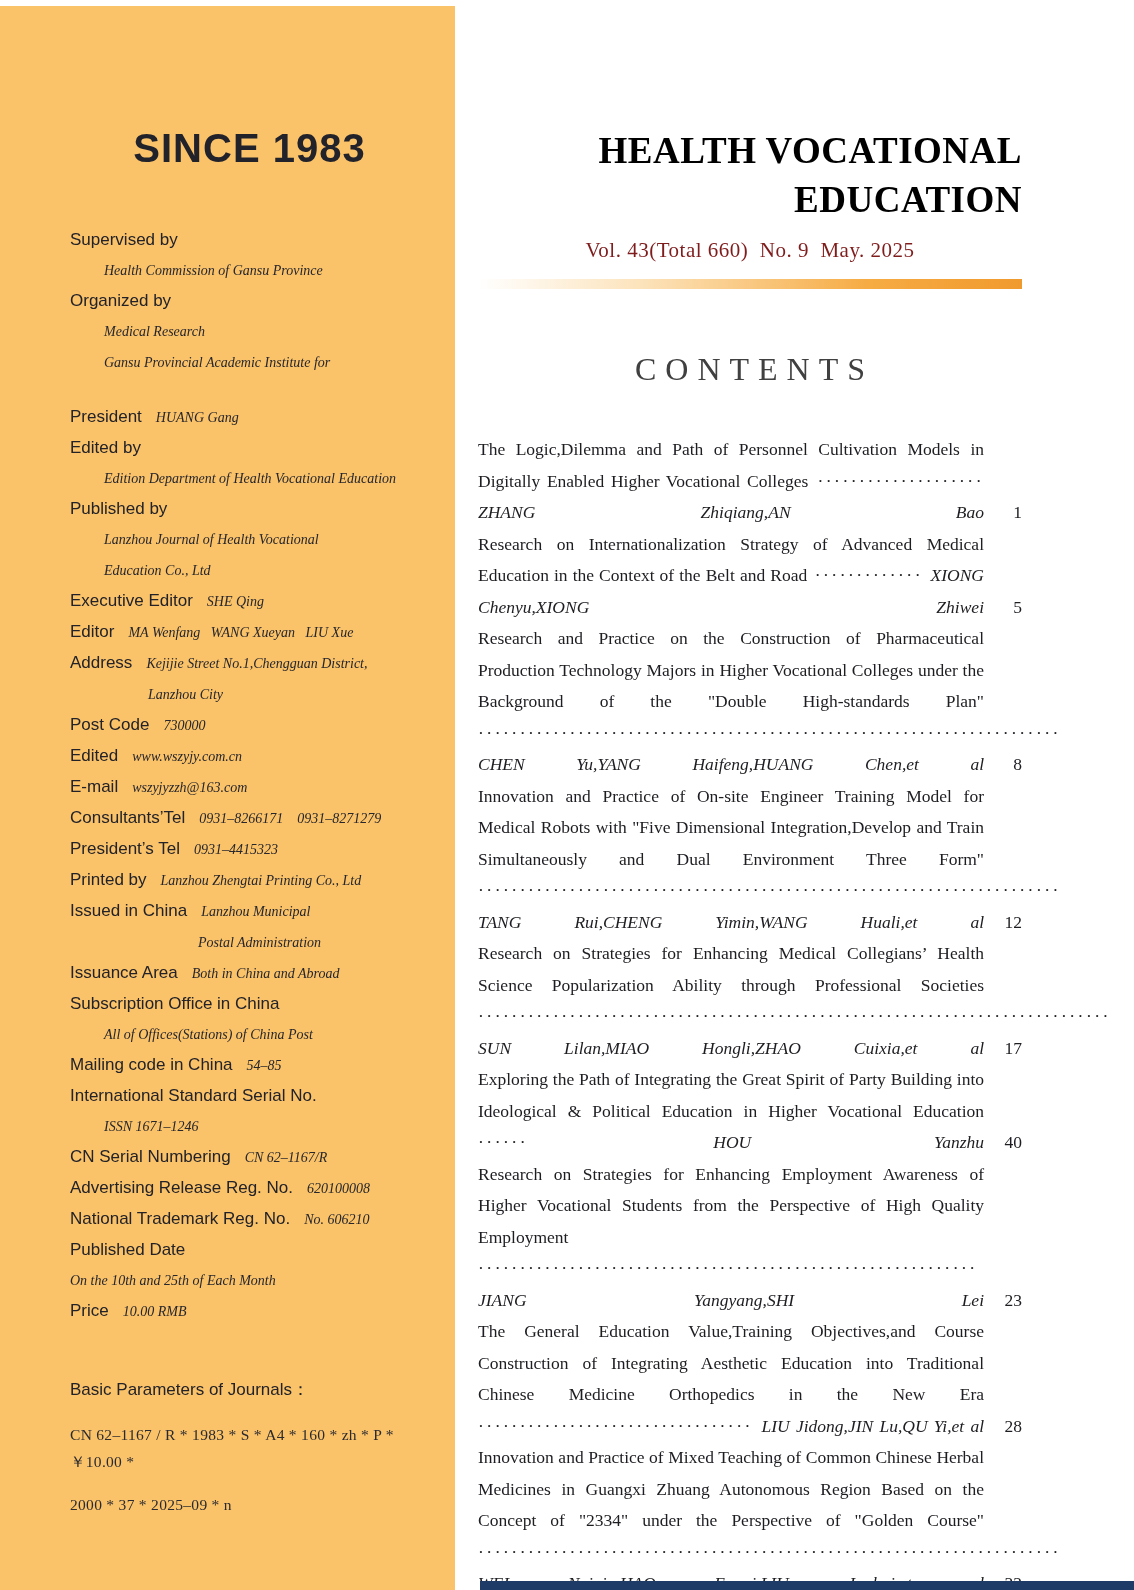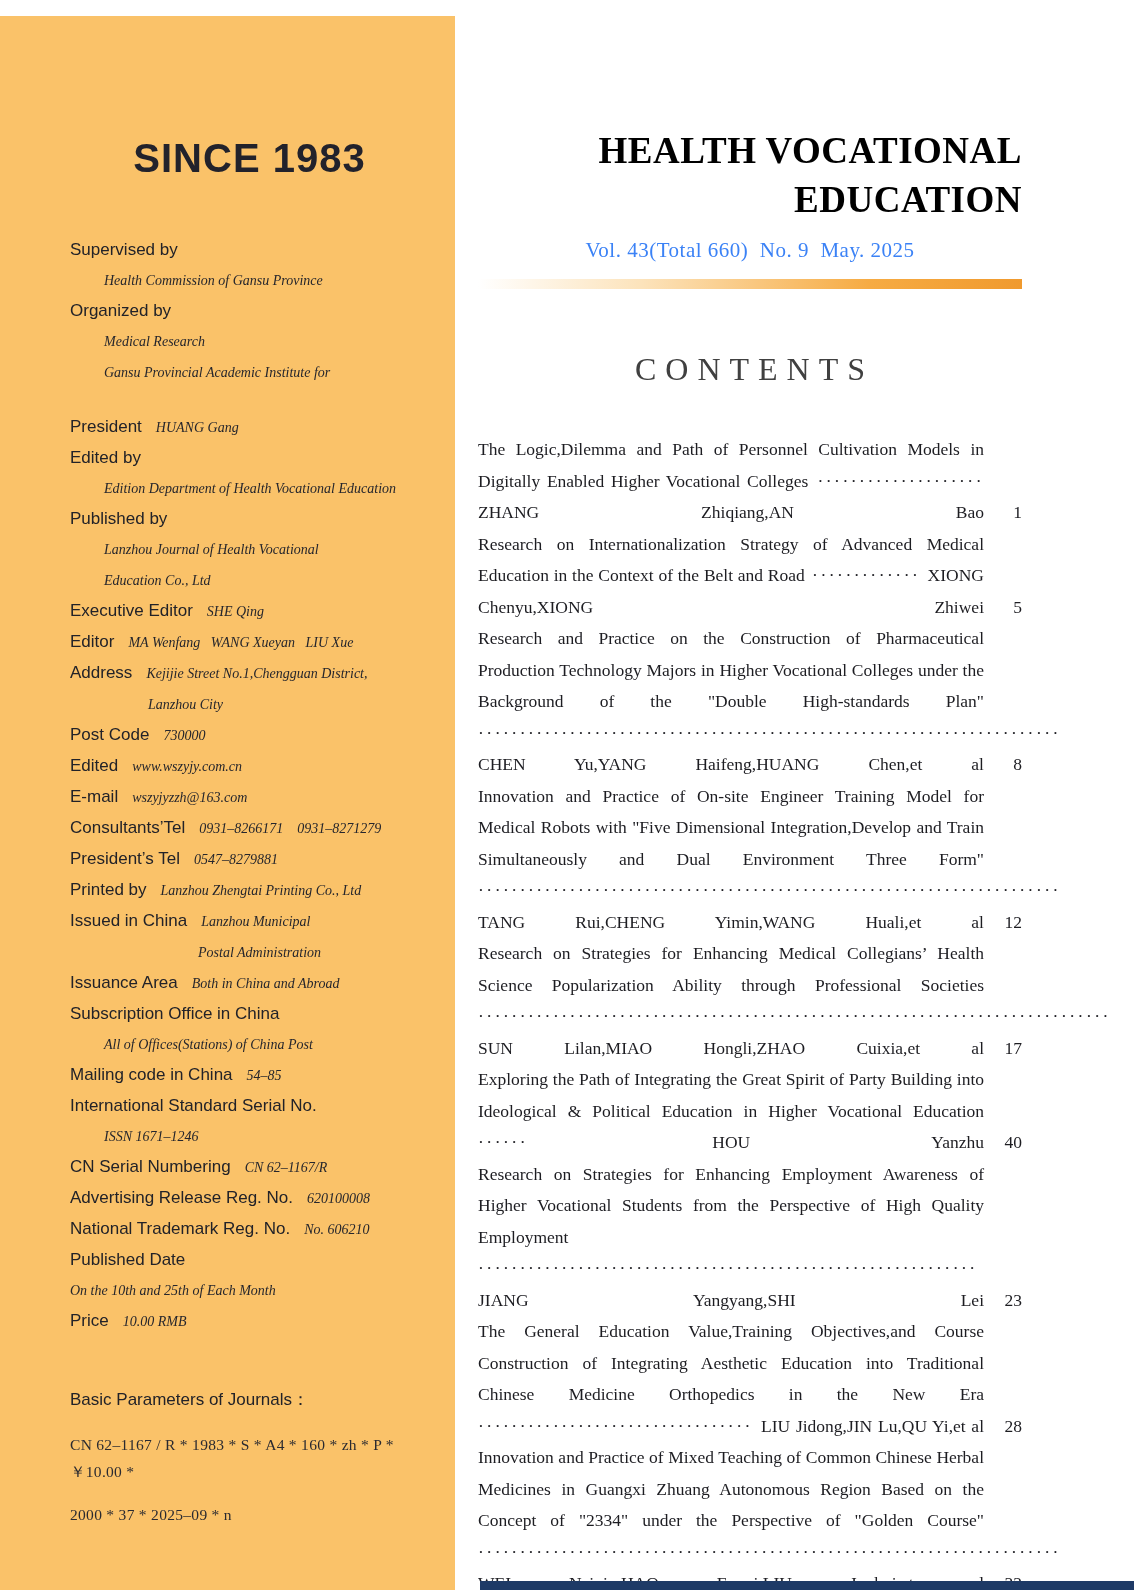--- a/index.html
+++ b/index.html
@@ -1,19 +1,19 @@
 <!DOCTYPE html>
 <html><head>
 <meta charset="utf-8">
 <style>
   html,body{margin:0;padding:0;background:#e8e8e8;}
   .page{position:relative;width:1134px;height:1590px;background:#ffffff;overflow:hidden;
         font-family:"Liberation Serif",serif;-webkit-font-smoothing:antialiased;}
   
-  .sidebar{position:absolute;left:0;top:16px;bottom:0;width:455px;background:#fac269;
+  .sidebar{position:absolute;left:0;top:6px;bottom:0;width:455px;background:#fac269;
            box-sizing:border-box;padding:0 26px 0 70px;color:#232329;}
   .since{margin-top:120px;text-align:center;font-family:"Liberation Sans",sans-serif;
          font-weight:bold;font-size:40px;letter-spacing:1px;color:#22222b;}
   .sb-list{margin-top:54px;}
   .sb-line{line-height:30px;font-size:17px;white-space:nowrap;}
   .sb-gap{margin-top:24px;}
   .ind1{padding-left:34px;}
   .ind2{padding-left:78px;}
   .ind3{padding-left:128px;}
   .sb-label{font-family:"Liberation Sans",sans-serif;color:#222228;}
@@ -22,29 +22,29 @@
   .sb-label + .sb-value{margin-left:14px;}
   .basic{margin-top:48px;}
   .basic-heading{font-family:"Liberation Sans",sans-serif;font-size:17px;line-height:30px;color:#222228;}
   .basic-line{font-family:"Liberation Serif",serif;font-size:15.5px;line-height:27px;
               color:#2a2a30;letter-spacing:.3px;white-space:pre-wrap;margin-top:16px;}
   
   .main{position:absolute;left:455px;top:0;right:0;bottom:0;box-sizing:border-box;
         padding:0 112px 0 23px;}
   .journal-title{margin-top:126px;text-align:right;font-weight:bold;font-size:37px;
                  line-height:49px;letter-spacing:.5px;color:#000000;}
-  .vol-line{margin-top:14px;text-align:center;font-size:21px;letter-spacing:.5px;color:#3b82f6;white-space:pre-wrap;}
+  .vol-line{margin-top:14px;text-align:center;font-size:21px;letter-spacing:.5px;color:#7f1d1d;white-space:pre-wrap;}
   .grad-bar{height:10px;margin-top:16px;background:linear-gradient(90deg,#ffffff 0%,#fce3bb 30%,#f6ab43 72%,#f09a2e 100%);}
   .contents-heading{margin-top:62px;text-align:center;font-size:32px;letter-spacing:9px;
                     padding-left:9px;color:#404040;}
   .toc{margin-top:46px;}
   .entry{position:relative;box-sizing:border-box;padding-right:38px;font-size:17.5px;
          line-height:31.5px;color:#1d1d22;text-align:justify;text-align-last:justify;}
   .t-leader{letter-spacing:2.5px;}
-  .t-authors{}
+  .t-authors{font-style:italic;}
   .t-page{position:absolute;right:0;bottom:0;width:34px;text-align:right;font-style:normal;
           text-align-last:right;}
   .footer-bar{position:absolute;left:480px;right:0;bottom:0;height:9px;background:#1e3a66;}
 </style>
 </head>
 <body>
 
 <div class="page">
 
   <div class="sidebar" style="background: rgb(250, 194, 105);">
@@ -62,21 +62,21 @@
         <div class="sb-line ind1"><span class="sb-value">Lanzhou Journal of Health Vocational</span></div>
         <div class="sb-line ind1"><span class="sb-value">Education Co., Ltd</span></div>
         <div class="sb-line"><span class="sb-label">Executive Editor</span><span class="sb-value">SHE Qing</span></div>
         <div class="sb-line"><span class="sb-label">Editor</span><span class="sb-value">MA Wenfang   WANG Xueyan   LIU Xue</span></div>
         <div class="sb-line"><span class="sb-label">Address</span><span class="sb-value">Kejijie Street No.1,Chengguan District,</span></div>
         <div class="sb-line ind2"><span class="sb-value">Lanzhou City</span></div>
         <div class="sb-line"><span class="sb-label">Post Code</span><span class="sb-value">730000</span></div>
         <div class="sb-line"><span class="sb-label">Edited</span><span class="sb-value">www.wszyjy.com.cn</span></div>
         <div class="sb-line"><span class="sb-label">E-mail</span><span class="sb-value">wszyjyzzh@163.com</span></div>
         <div class="sb-line"><span class="sb-label">Consultants’Tel</span><span class="sb-value">0931–8266171    0931–8271279</span></div>
-        <div class="sb-line"><span class="sb-label">President’s Tel</span><span class="sb-value">0547–8279881</span></div>
+        <div class="sb-line"><span class="sb-label">President’s Tel</span><span class="sb-value">0931–4415323</span></div>
         <div class="sb-line"><span class="sb-label">Printed by</span><span class="sb-value">Lanzhou Zhengtai Printing Co., Ltd</span></div>
         <div class="sb-line"><span class="sb-label">Issued in China</span><span class="sb-value">Lanzhou Municipal</span></div>
         <div class="sb-line ind3"><span class="sb-value">Postal Administration</span></div>
         <div class="sb-line"><span class="sb-label">Issuance Area</span><span class="sb-value">Both in China and Abroad</span></div>
         <div class="sb-line"><span class="sb-label">Subscription Office in China</span></div>
         <div class="sb-line ind1"><span class="sb-value">All of Offices(Stations) of China Post</span></div>
         <div class="sb-line"><span class="sb-label">Mailing code in China</span><span class="sb-value">54–85</span></div>
         <div class="sb-line"><span class="sb-label">International Standard Serial No.</span></div>
         <div class="sb-line ind1"><span class="sb-value">ISSN 1671–1246</span></div>
         <div class="sb-line"><span class="sb-label">CN Serial Numbering</span><span class="sb-value">CN 62–1167/R</span></div>

